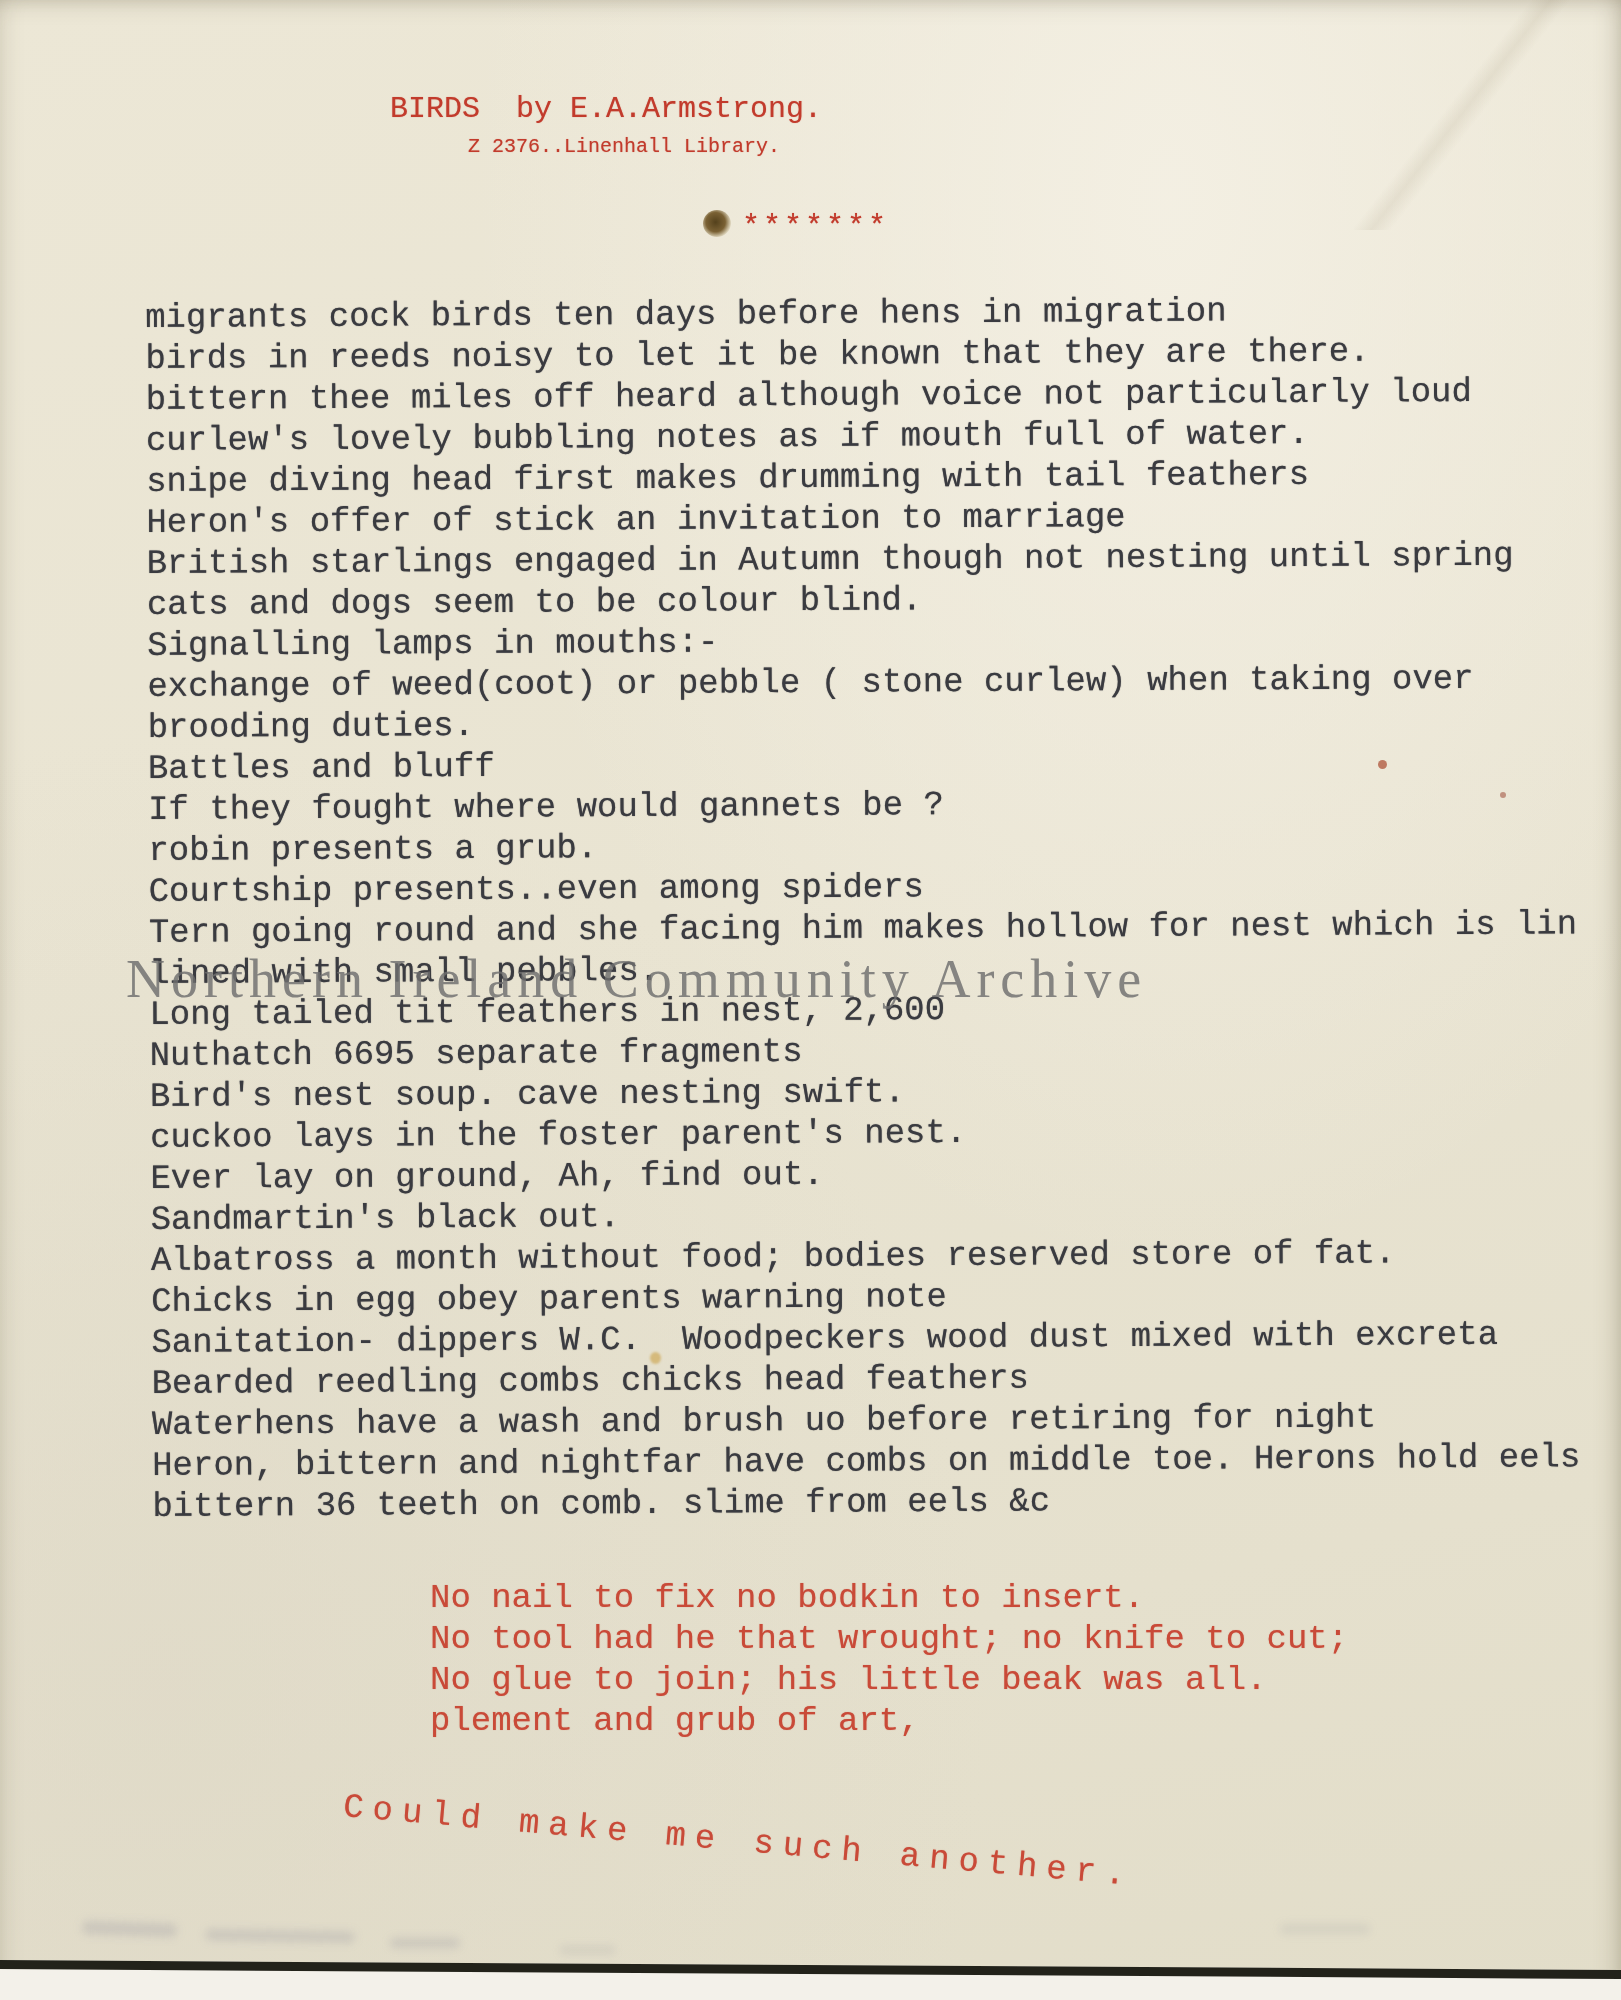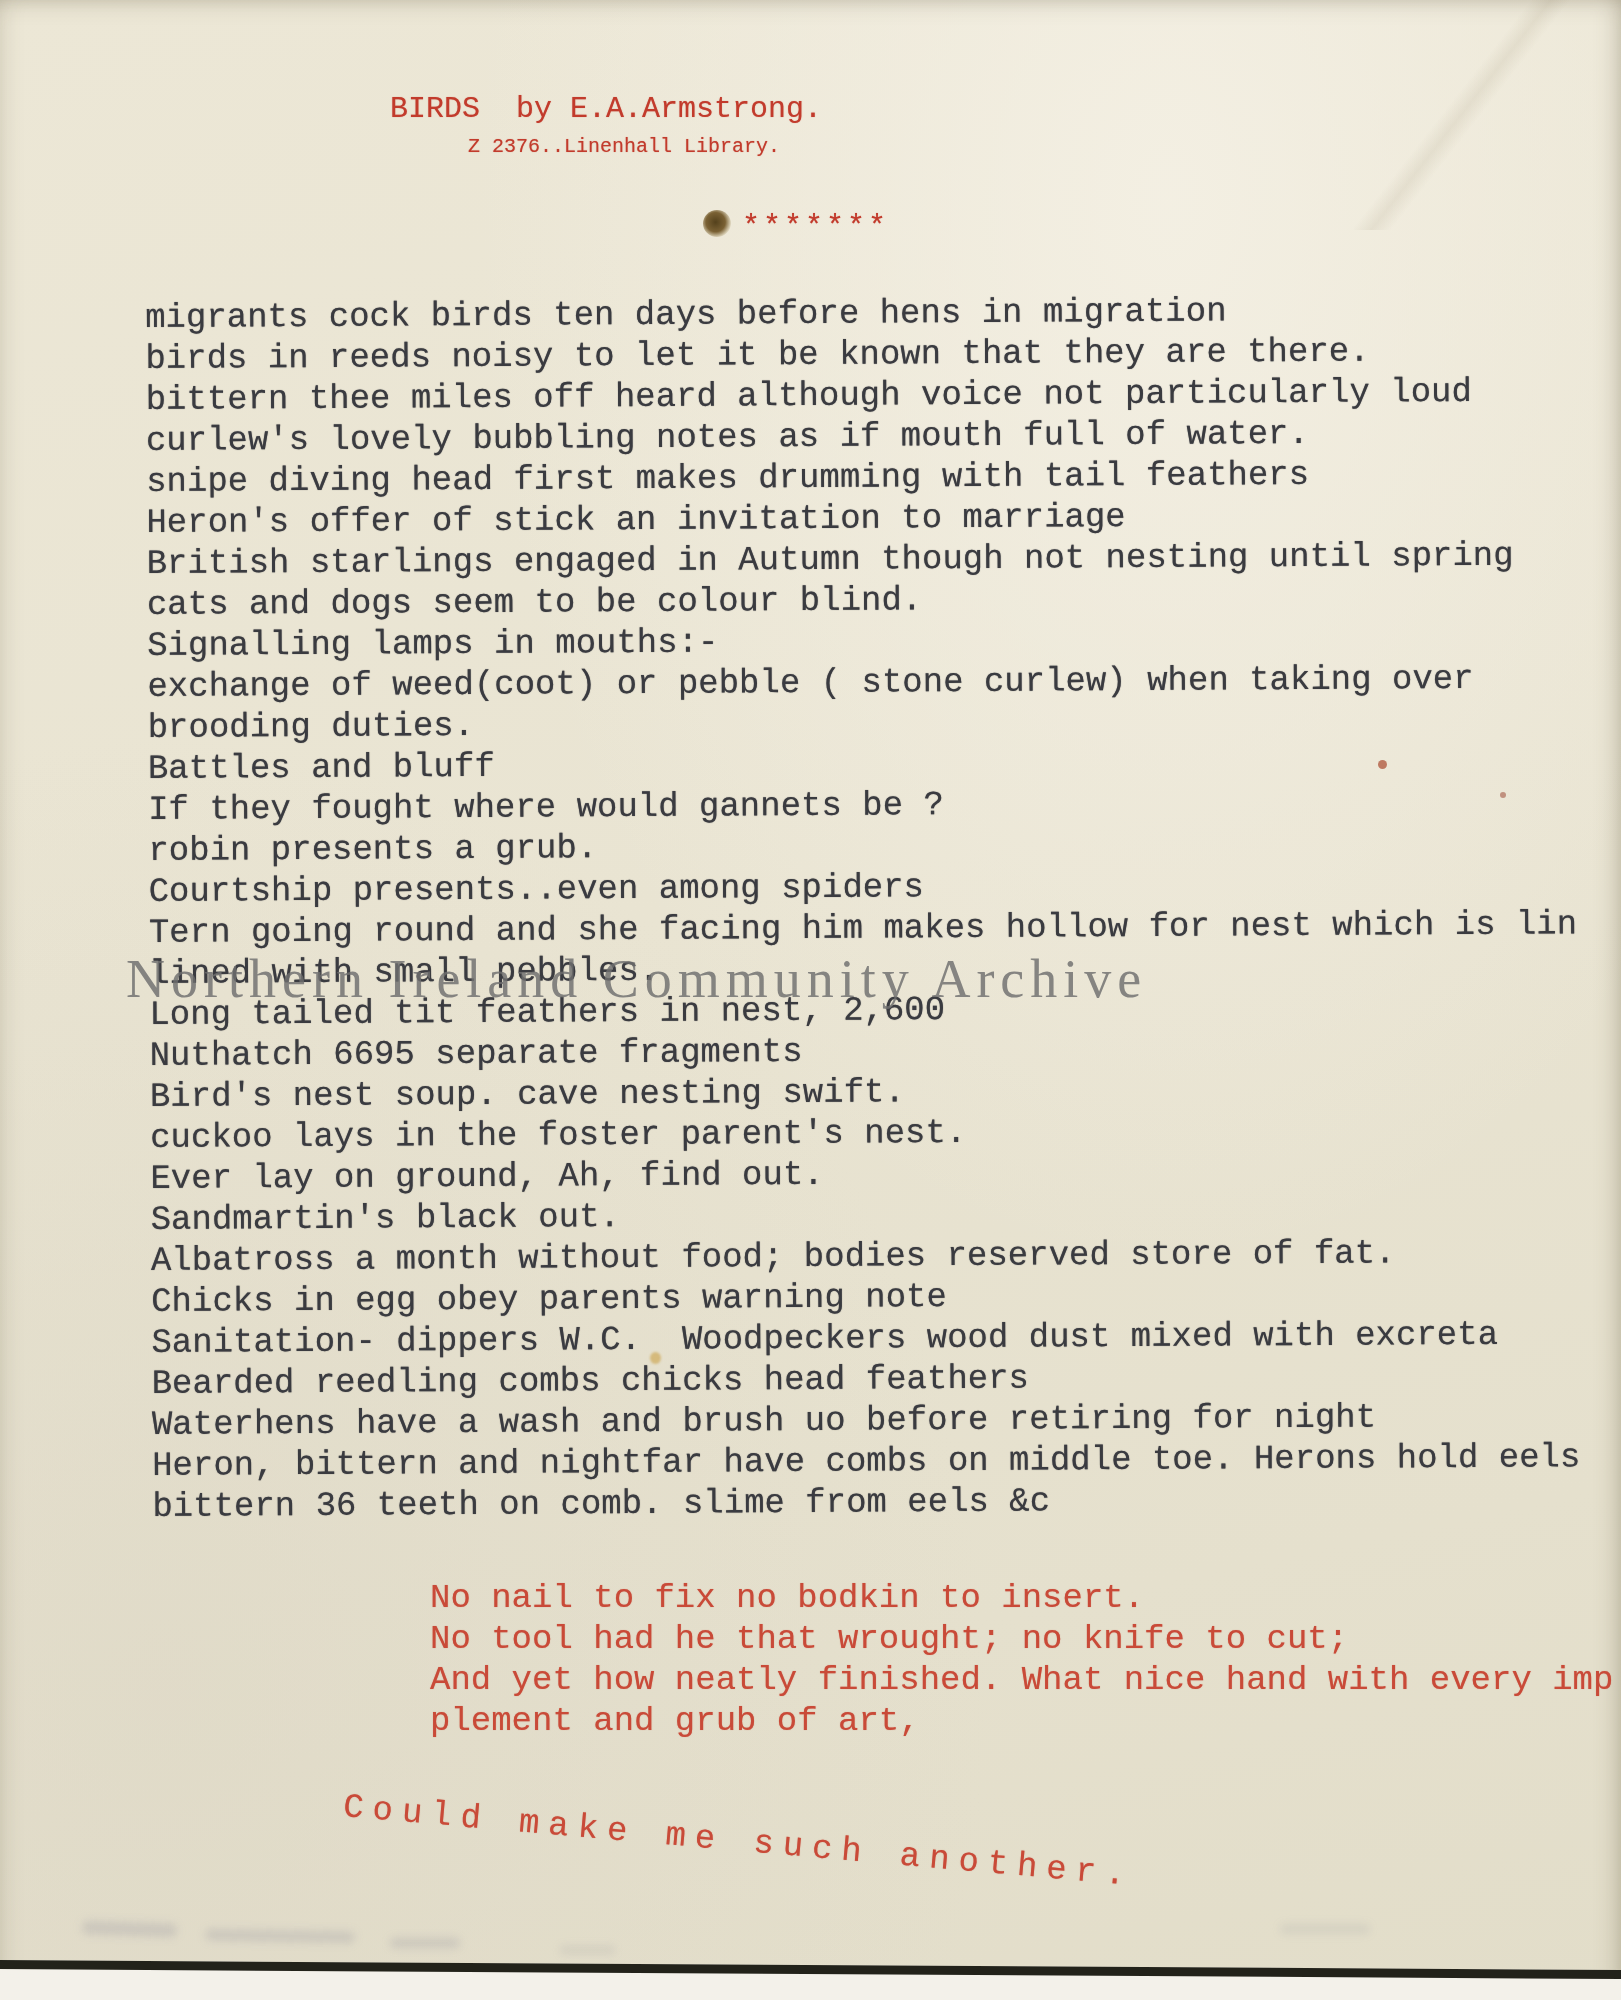--- a/index.html
+++ b/index.html
@@ -95,21 +95,21 @@
         <div class="note-line">Waterhens have a wash and brush uo before retiring for night</div>
         <div class="note-line">Heron, bittern and nightfar have combs on middle toe. Herons hold eels</div>
         <div class="note-line">bittern 36 teeth on comb. slime from eels &amp;c</div>
       </div>
 
     <div class="watermark">Northern Ireland Community Archive</div>
 
     <div class="poem">
         <div class="poem-line">No nail to fix no bodkin to insert.</div>
         <div class="poem-line">No tool had he that wrought; no knife to cut;</div>
-        <div class="poem-line">And yet how neatly finished. What nice hand with every imp</div>
+        <div class="poem-line">No glue to join; his little beak was all.</div>
         <div class="poem-line">plement and grub of art,</div>
       </div>
 
     <div class="poem-closing">Could make me such another.</div>
 
     <div class="speck rust"></div>
     <div class="speck amber"></div>
     <div class="speck tiny"></div>
 
     <div class="smudge sm1"></div>

